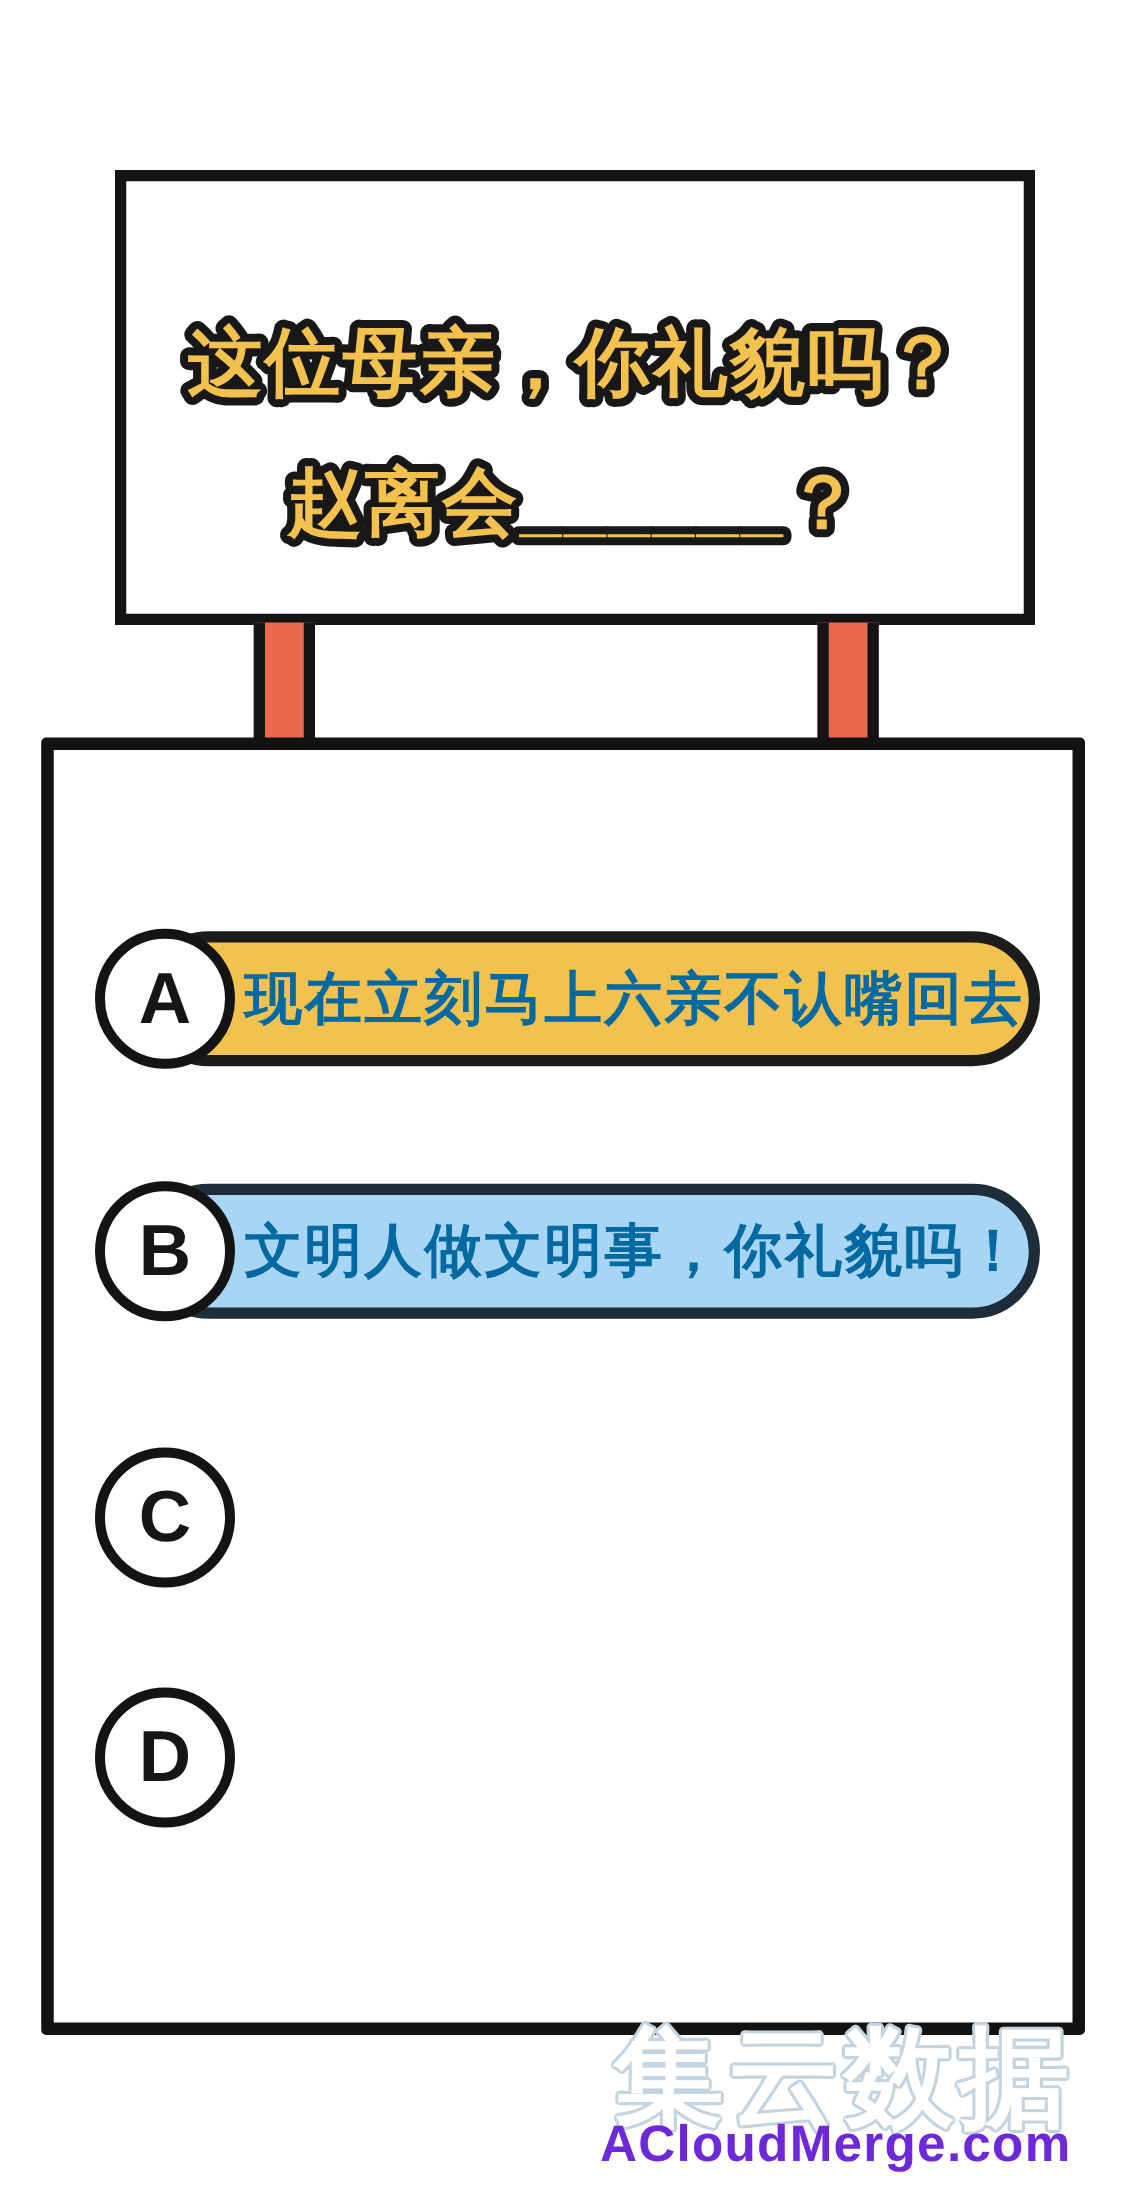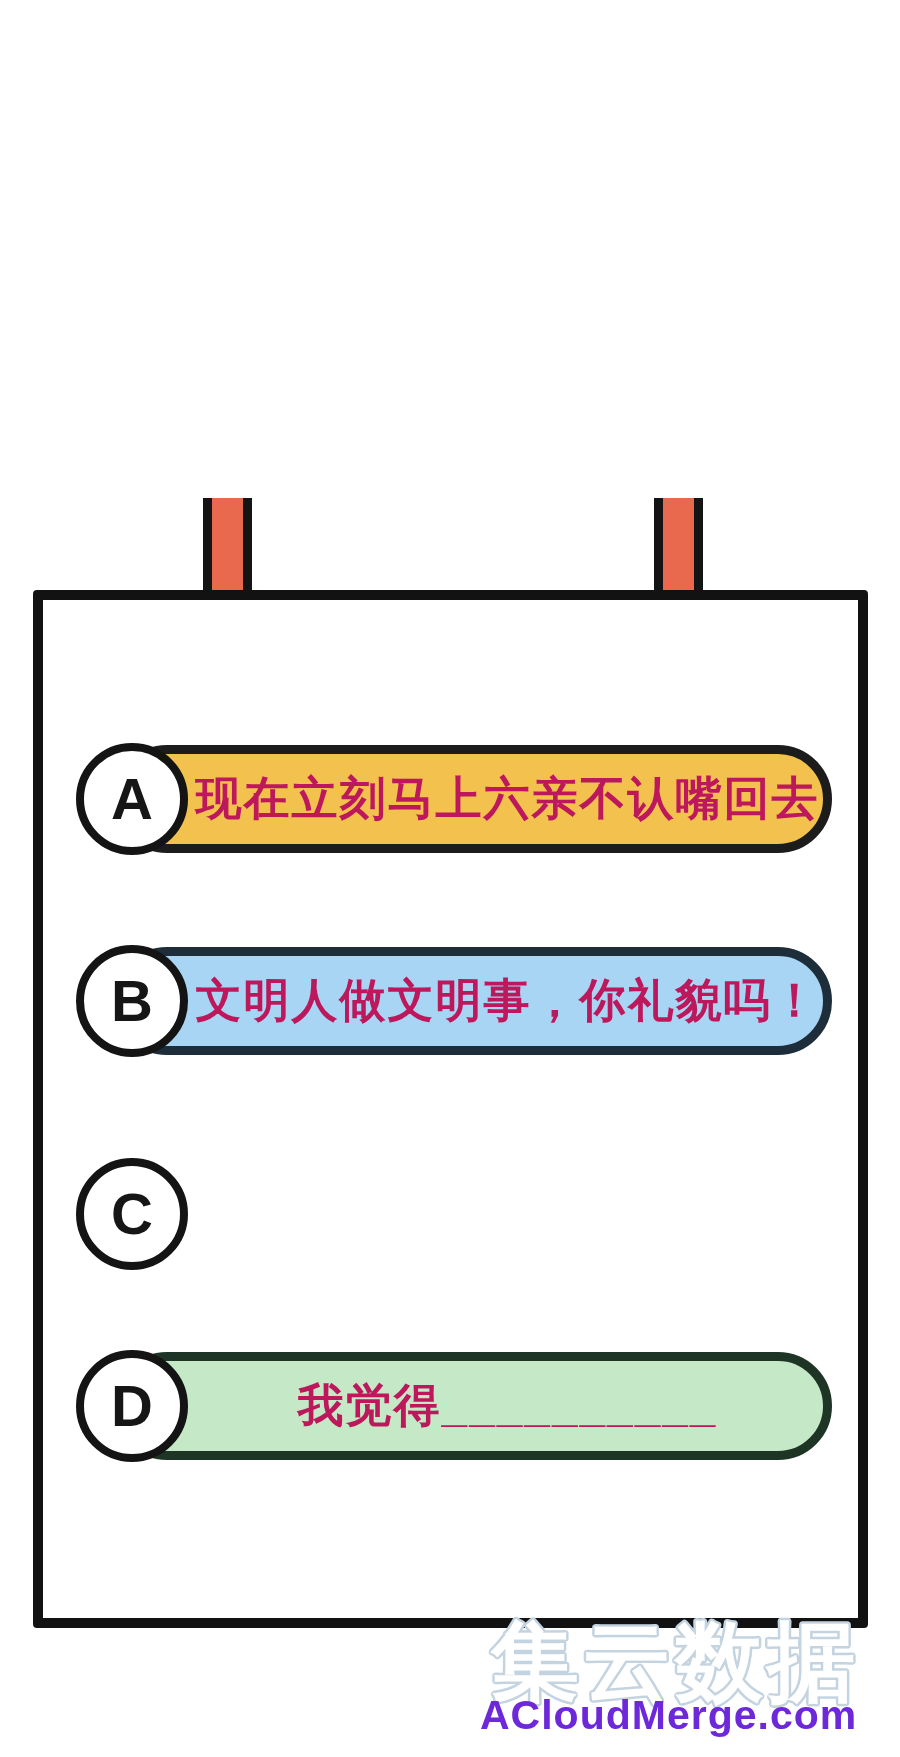--- a/index.html
+++ b/index.html
@@ -23,40 +23,46 @@
   
   .quiz-box{position:absolute;left:33px;top:590px;width:835px;height:1038px;background:#ffffff;
             border:10px solid #121212;border-radius:4px;box-sizing:border-box;}
 
   .option-row{position:absolute;left:0;width:100%;height:116px;cursor:pointer;}
   .row-a{top:145px;} .row-b{top:347px;} .row-c{top:560px;} .row-d{top:752px;}
 
   .pill{position:absolute;left:70px;right:26px;top:0;height:108px;box-sizing:border-box;
         border:9px solid #1c1c1c;border-radius:54px;
         display:flex;align-items:center;justify-content:center;padding-left:70px;}
-  .option-text{font-size:46px;font-weight:bold;color:#be185d;letter-spacing:2px;white-space:nowrap;}
+  .option-text{font-size:46px;font-weight:bold;color:#0369a1;letter-spacing:2px;white-space:nowrap;}
 
   .letter-circle{position:absolute;left:33px;top:-2px;width:112px;height:112px;box-sizing:border-box;
         background:#ffffff;border:8px solid #141414;border-radius:50%;
         display:flex;align-items:center;justify-content:center;}
   .letter{font-size:58px;font-weight:bold;color:#161616;line-height:1;}
 
   
   .wm-cn{position:absolute;left:470px;top:1596px;width:410px;height:112px;}
   .wm-cn text{font-family:"Liberation Sans","DejaVu Sans",sans-serif;font-weight:bold;font-size:88px;
               text-anchor:middle;fill:#ffffff;stroke:#c3d3e0;stroke-width:5px;stroke-linejoin:round;
               paint-order:stroke;letter-spacing:4px;}
   .wm-site{position:absolute;left:480px;top:1692px;width:400px;text-align:left;
            font-size:41px;font-weight:bold;letter-spacing:1px;color:#6d28d9;white-space:nowrap;}
 </style>
 </head>
 <body>
 
 <div class="canvas">
 
+  <div class="sign">
+    <svg viewBox="0 0 718 346">
+      <text x="359" y="165" fill="#f2c14e">这位母亲，你礼貌吗？</text>
+      <text x="359" y="277" fill="#f2c14e">赵离会______？</text>
+    </svg>
+  </div>
 
   <div class="post post-left"></div>
   <div class="post post-right"></div>
 
   <div class="quiz-box">
 
     <div class="option-row row-a">
       <div class="pill" style="background: rgb(242, 193, 78); border-color: rgb(28, 28, 28);">
         <span class="option-text">现在立刻马上六亲不认嘴回去</span>
       </div>
@@ -74,23 +80,20 @@
       </div>
     </div>
 
     <div class="option-row row-c">
       <div class="letter-circle">
         <span class="letter">C</span>
       </div>
     </div>
 
     <div class="option-row row-d">
-      <div class="pill" style="background: rgb(197, 233, 198); border-color: rgb(30, 53, 38);">
-        <span class="option-text">我觉得__________</span>
-      </div>
       <div class="letter-circle">
         <span class="letter">D</span>
       </div>
     </div>
 
   </div>
 
   <svg class="wm-cn" viewBox="0 0 410 112">
     <text x="205" y="96">集云数据</text>
   </svg>

